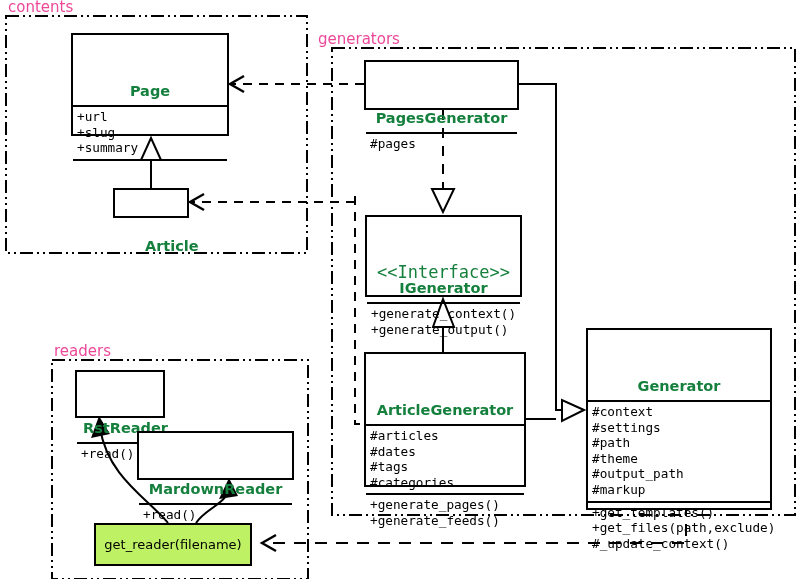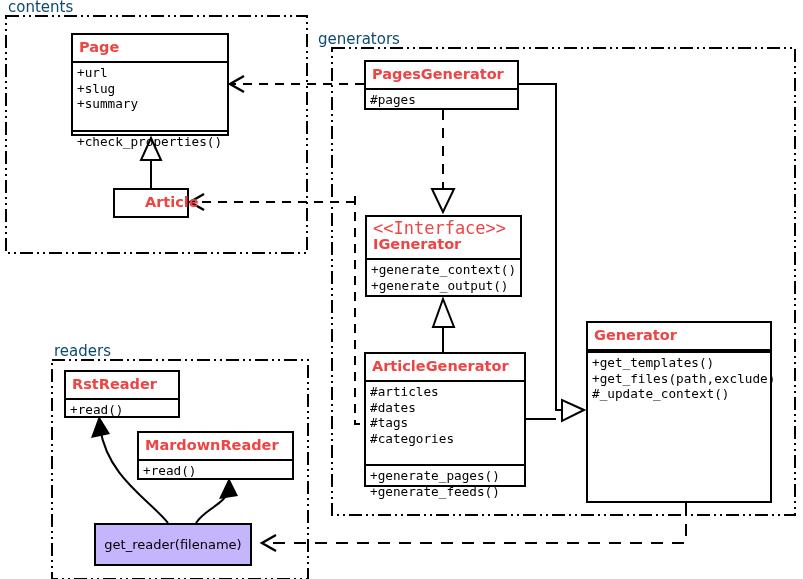--- a/index.html
+++ b/index.html
@@ -3,38 +3,38 @@
 <meta charset="utf-8">
 <style>
   html,body{margin:0;padding:0;background:#ffffff;}
   body{width:803px;height:579px;position:relative;overflow:hidden;
        font-family:"DejaVu Sans","Liberation Sans",sans-serif;}
   #stage{position:absolute;left:0;top:0;width:803px;height:579px;}
   svg#wires{position:absolute;left:0;top:0;width:803px;height:579px;pointer-events:none;}
 
   
   .pkg{position:absolute;box-sizing:border-box;background:transparent;}
-  .pkg-label{position:absolute;font-size:15px;color:#0c4a6e;
+  .pkg-label{position:absolute;font-size:15px;color:#ec4899;
              font-family:"DejaVu Sans","Liberation Sans",sans-serif;
              white-space:nowrap;background:#fff;padding:0 2px;line-height:16px;}
 
   
   .cls{position:absolute;box-sizing:border-box;border:2px solid #000;background:#fff;}
-  .cls .hdr{box-sizing:border-box;text-align:left;font-weight:bold;font-size:14.5px;
-            padding:4px 6px 5px;line-height:17px;color:#ef4444;}
+  .cls .hdr{box-sizing:border-box;text-align:center;font-weight:bold;font-size:14.5px;
+            padding:4px 6px 5px;line-height:17px;color:#15803d;margin-top:44px;}
   .cls .hdr .stereo{display:block;font-weight:normal;font-size:17px;
                     font-family:"DejaVu Sans Mono","Liberation Mono",monospace;line-height:15px;}
   .cls .sep{height:0;border-top:2px solid #000;}
-  .cls .compart{box-sizing:border-box;padding:2px 4px 18px;
+  .cls .compart{box-sizing:border-box;padding:2px 4px 3px;
                 font-family:"DejaVu Sans Mono","Liberation Mono",monospace;
                 font-size:12.7px;line-height:15.6px;color:#000;}
   .cls .compart div{white-space:nowrap;}
 
   
-  .fnbox{position:absolute;box-sizing:border-box;border:2px solid #000;background:#c4b5fd;
+  .fnbox{position:absolute;box-sizing:border-box;border:2px solid #000;background:#bef264;
          display:flex;align-items:center;justify-content:center;
          font-size:13px;color:#000;font-family:"DejaVu Sans","Liberation Sans",sans-serif;}
 </style>
 </head>
 <body>
 
 <div id="stage">
 
   <div class="pkg" id="pkg-contents"></div>
   <div class="pkg" id="pkg-generators"></div>
@@ -98,23 +98,20 @@
   <div id="classes-layer">
       <div class="cls" style="left: 71px; top: 33px; width: 158px; height: 103px;">
         <div class="hdr"><span>Page</span></div>
         <div class="sep"></div>
         <div class="compart">
           <div>+url</div>
           <div>+slug</div>
           <div>+summary</div>
         </div>
         <div class="sep"></div>
-        <div class="compart">
-          <div>+check_properties()</div>
-        </div>
       </div>
       <div class="cls" style="left: 113px; top: 188px; width: 76px; height: 30px; padding-left: 24px;">
         <div class="hdr"><span>Article</span></div>
       </div>
       <div class="cls" style="left: 364px; top: 60px; width: 155px; height: 50px;">
         <div class="hdr"><span>PagesGenerator</span></div>
         <div class="sep"></div>
         <div class="compart">
           <div>#pages</div>
         </div>
@@ -135,31 +132,39 @@
           <div>#dates</div>
           <div>#tags</div>
           <div>#categories</div>
         </div>
         <div class="sep"></div>
         <div class="compart">
           <div>+generate_pages()</div>
           <div>+generate_feeds()</div>
         </div>
       </div>
-      <div class="cls" style="left: 586px; top: 321px; width: 186px; height: 182px;">
+      <div class="cls" style="left: 586px; top: 328px; width: 186px; height: 182px;">
         <div class="hdr"><span>Generator</span></div>
         <div class="sep"></div>
+        <div class="compart">
+          <div>#context</div>
+          <div>#settings</div>
+          <div>#path</div>
+          <div>#theme</div>
+          <div>#output_path</div>
+          <div>#markup</div>
+        </div>
         <div class="sep"></div>
         <div class="compart">
           <div>+get_templates()</div>
           <div>+get_files(path,exclude)</div>
           <div>#_update_context()</div>
         </div>
       </div>
-      <div class="cls" style="left: 64px; top: 370px; width: 116px; height: 48px;">
+      <div class="cls" style="left: 75px; top: 370px; width: 90px; height: 48px;">
         <div class="hdr"><span>RstReader</span></div>
         <div class="sep"></div>
         <div class="compart">
           <div>+read()</div>
         </div>
       </div>
       <div class="cls" style="left: 137px; top: 431px; width: 157px; height: 49px;">
         <div class="hdr"><span>MardownReader</span></div>
         <div class="sep"></div>
         <div class="compart">

